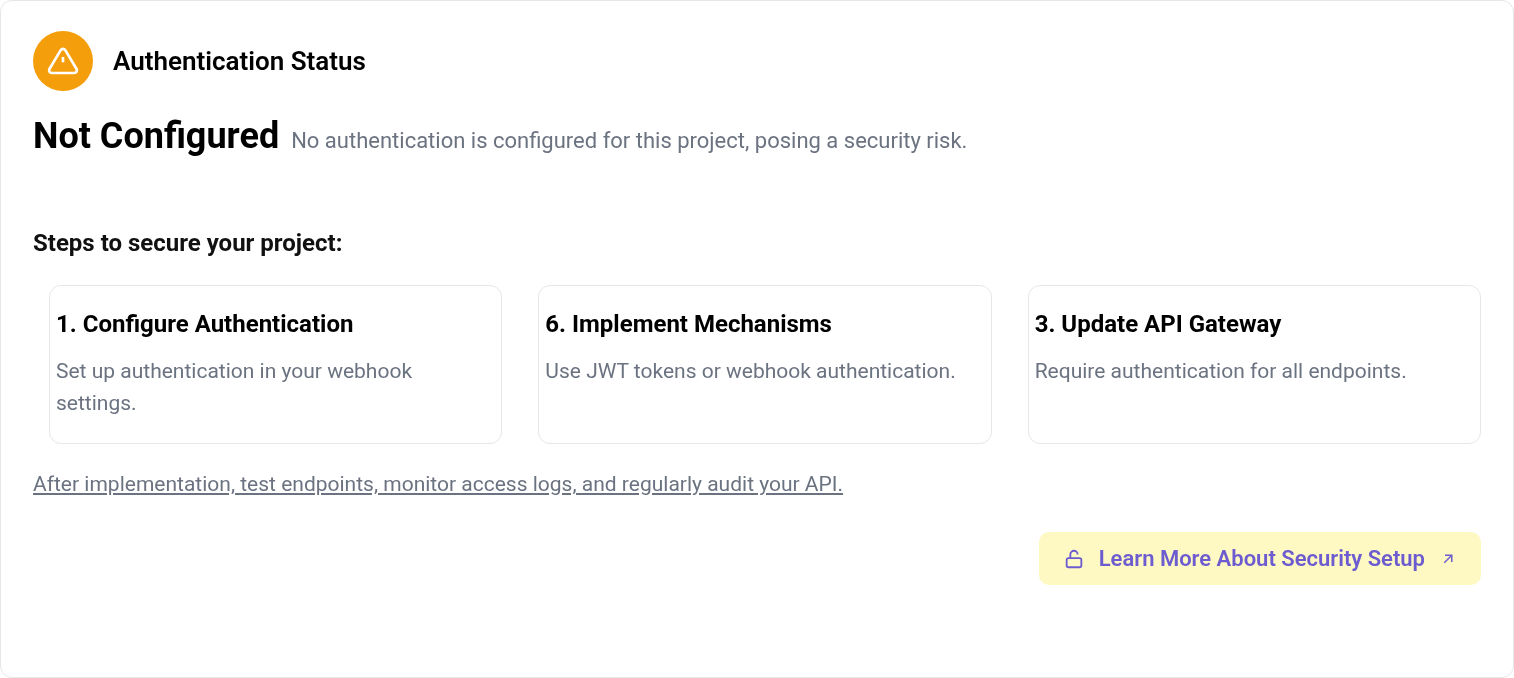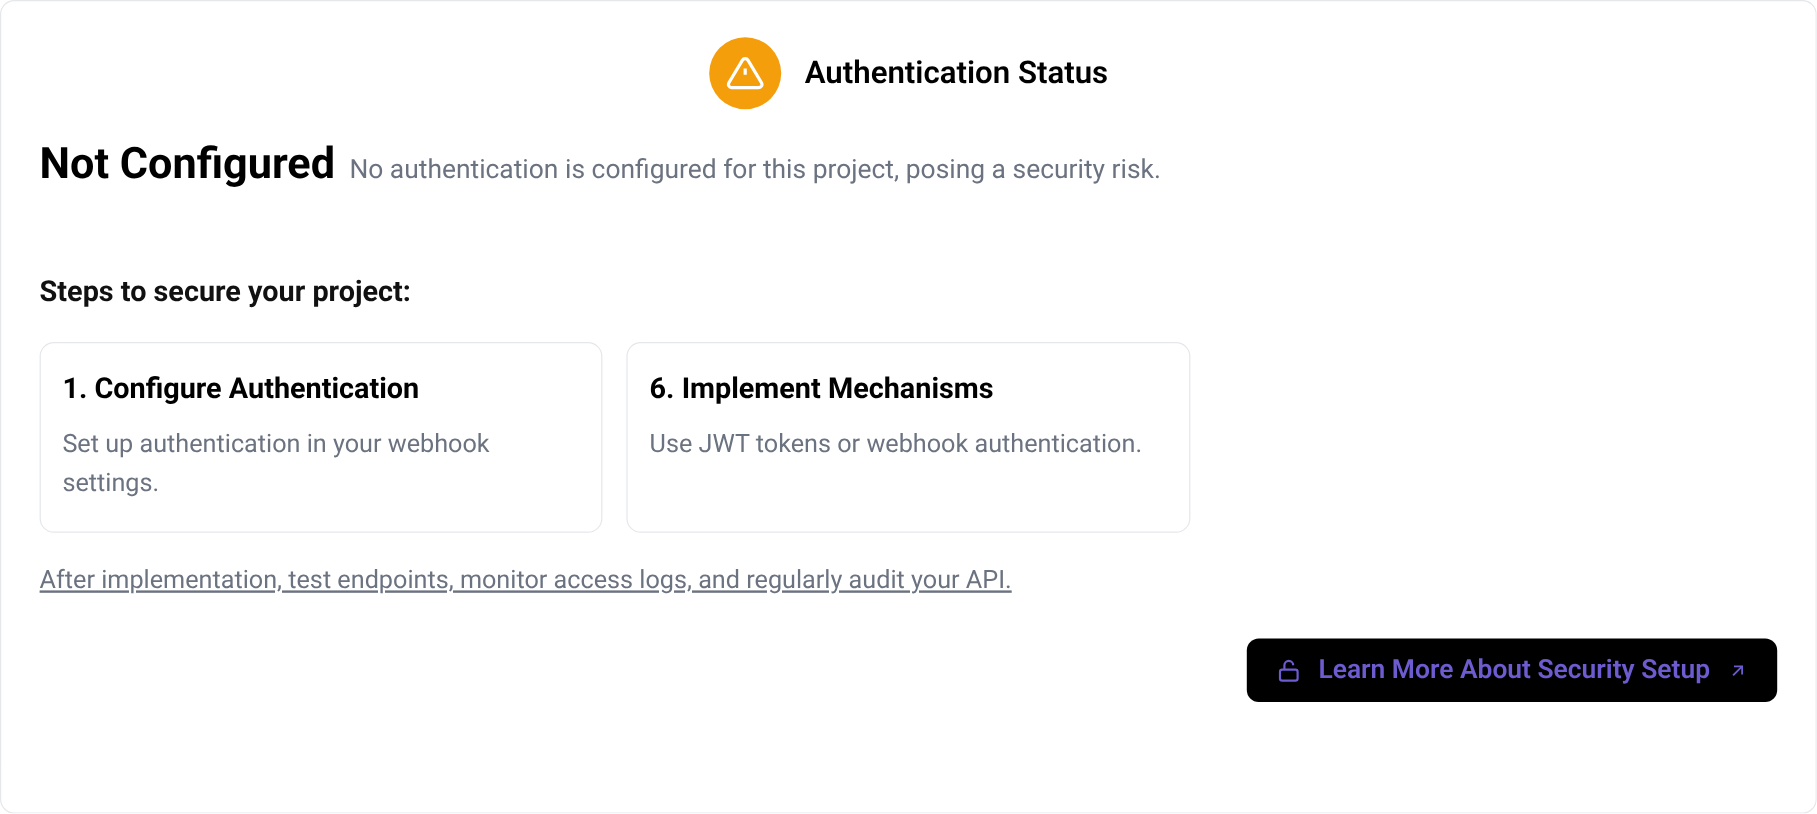--- a/index.html
+++ b/index.html
@@ -18,21 +18,20 @@
       padding: 30px 32px;
       width: 1514px;
       min-height: 678px;
       box-sizing: border-box;
     }
     .header-row {
       display: flex;
       align-items: center;
       gap: 20px;
       margin-bottom: 24px;
-      justify-content: center;
     }
     .icon-circle {
       width: 60px;
       height: 60px;
       background: #f59e0b;
       border-radius: 50%;
       display: flex;
       align-items: center;
       justify-content: center;
       flex-shrink: 0;
@@ -73,21 +72,22 @@
     }
     .steps-grid {
       display: grid;
       grid-template-columns: repeat(3, 1fr);
       gap: 20px;
       margin-bottom: 28px;
     }
     .step-card {
       border: 1px solid #e5e7eb;
       border-radius: 12px;
-      padding: 24px 18px;
+      padding: 24px 6px;
+      margin-left: 16px;
     }
     .step-title {
       font-size: 24px;
       font-weight: 700;
       color: #000000;
       margin-bottom: 18px;
     }
     .step-desc {
       font-size: 21px;
       color: #6b7280;
@@ -100,21 +100,21 @@
       text-decoration: underline;
     }
     .action-row {
       display: flex;
       justify-content: flex-end;
     }
     .learn-more-button {
       display: inline-flex;
       align-items: center;
       gap: 14px;
-      background: #000000;
+      background: #fef9c3;
       color: #6d5bd0;
       border: none;
       border-radius: 10px;
       padding: 14px 24px;
       font-size: 22px;
       font-weight: 600;
       cursor: pointer;
       font-family: inherit;
     }
     .learn-more-button svg {
@@ -153,20 +153,24 @@
 
   <div class="steps-grid">
     <div class="step-card">
       <div class="step-title">1. Configure Authentication</div>
       <div class="step-desc">Set up authentication in your webhook settings.</div>
     </div>
     <div class="step-card">
       <div class="step-title">6. Implement Mechanisms</div>
       <div class="step-desc">Use JWT tokens or webhook authentication.</div>
     </div>
+    <div class="step-card">
+      <div class="step-title">3. Update API Gateway</div>
+      <div class="step-desc">Require authentication for all endpoints.</div>
+    </div>
   </div>
 
   <div class="footer-text">After implementation, test endpoints, monitor access logs, and regularly audit your API.</div>
 
   <div class="action-row">
     <button class="learn-more-button">
       <svg viewBox="0 0 24 24">
         <rect x="4" y="11" width="16" height="10" rx="2" ry="2"></rect>
         <path d="M8 11V7a4 4 0 0 1 8 0"></path>
       </svg>

